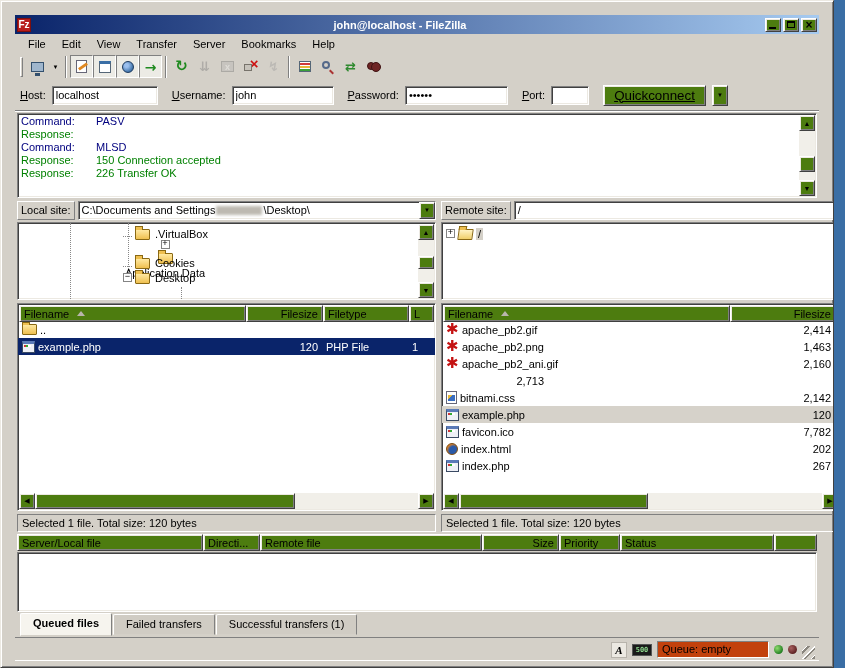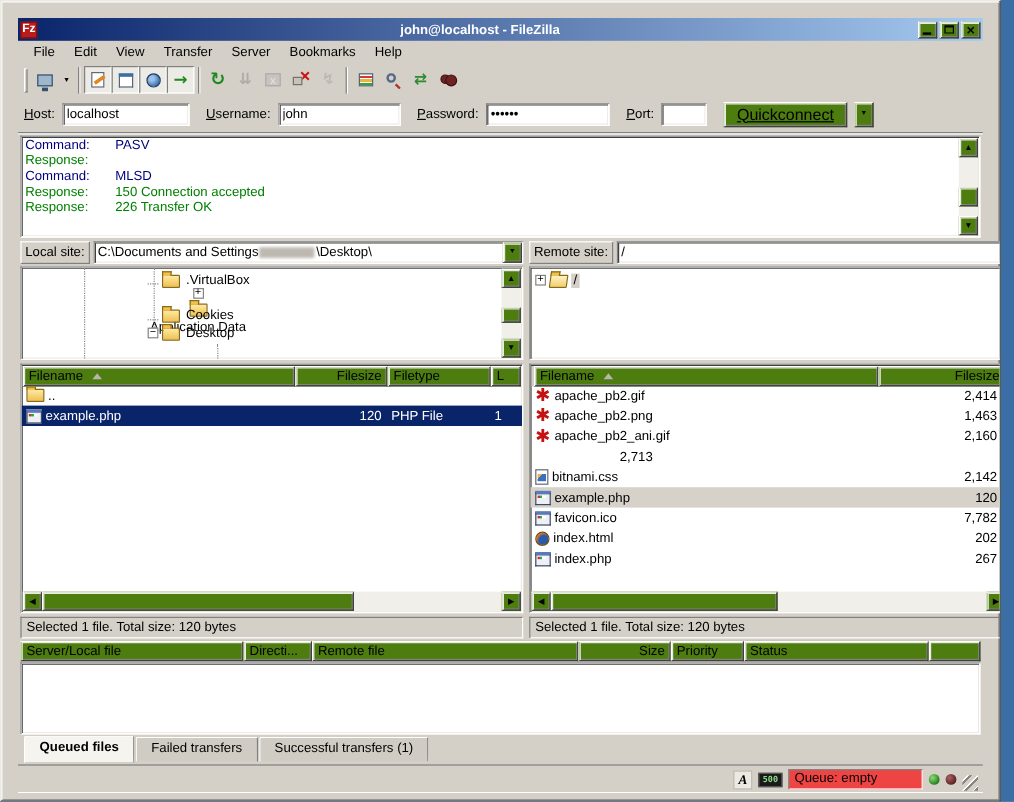--- a/index.html
+++ b/index.html
@@ -100,21 +100,21 @@
   .expander::before{ position:absolute; left:0; right:0; top:-1px; text-align:center; font:9px/9px "Liberation Mono",monospace;}
   .expander.plus::before{ content:"+";} .expander.minus::before{ content:"−";}
   .tspacer{ width:9px; height:9px; flex:none; border-bottom:1px dotted #888; align-self:flex-start; margin-top:3px;}
   .folder{ width:15px; height:11px; flex:none; background:linear-gradient(#ffe9a2,#efc050); border:1px solid #8a6914; border-radius:1px; position:relative; margin-top:1px;}
   .folder::before{ content:""; position:absolute; left:-1px; top:-4px; width:6px; height:3px; background:#efc050; border:1px solid #8a6914; border-bottom:none;}
   .folder.open{ transform:skewX(-8deg); background:linear-gradient(#fff3c4,#f0cf6a);}
   .tree-label{ white-space:nowrap; padding:0 2px;}
   .tree-label.sel{ background:#d4d0c8; }
 
   .listbox{ height:208px; position:relative; background:#fff; padding-top:17px; overflow:hidden;}
-  .lheader{ position:absolute; top:1px; left:1px; right:1px; height:17px; display:flex; background:#d4d0c8;justify-content:flex-end;}
+  .lheader{ position:absolute; top:1px; left:1px; right:1px; height:17px; display:flex; background:#d4d0c8;}
   .hcell{ height:17px; padding:1px 4px; display:flex; align-items:center; overflow:hidden; white-space:nowrap;}
   .hcell.num{ justify-content:flex-end;}
   .sortarrow{ width:0; height:0; border-left:4px solid transparent; border-right:4px solid transparent; border-bottom:5px solid #b9b5ad; margin-left:8px;}
   .lrow{ display:flex; height:17px; align-items:center; white-space:nowrap; overflow:hidden;}
   .cell{ padding:0 4px; overflow:hidden; display:flex; align-items:center; gap:3px; height:17px;}
   .cell.num{ justify-content:flex-end;}
   .lrow.selnavy{ background:#0a246a; color:#fff;}
   .lrow.selgray{ background:#d6d2ca;}
   .lc-name{width:227px;} .lc-size{width:77px;} .lc-type{width:86px;} .lc-mod{flex:1;}
   .rc-name{width:287px;} .rc-size{width:106px;}
@@ -140,21 +140,21 @@
   .qbody{ height:60px; background:#fff;}
   .qtabs{ height:23px; display:flex; align-items:flex-end; padding-left:3px; gap:1px;}
   .qtab{ padding:3px 12px 4px; background:#d0ccc4; border:1px solid; border-color:#fff #808080 #d4d0c8 #fff; border-radius:2px 2px 0 0;}
   .qtab.active{ background:#f6f4ee; font-weight:bold; padding-bottom:6px; margin-bottom:-1px;}
 
   
   .statusbar{ height:24px; margin-top:2px; border-top:1px solid #808080; box-shadow:0 -1px 0 #fff inset; display:flex; align-items:center; padding:2px 4px; gap:5px;}
   .sb-spacer{ flex:1;}
   .ind-ascii{ width:16px; height:16px; display:flex; align-items:center; justify-content:center; font:italic bold 11px/14px "Liberation Serif",serif; border:1px solid #b8b4ac; background:#ece9e2;}
   .ind-badge{ min-width:20px; height:12px; background:#1a1a1a; border:1px solid #555; color:#8fdc8f; font:bold 7px/10px "DejaVu Sans Mono",monospace; text-align:center; padding:0 1px;}
-  .queue-box{ width:112px; height:17px; border:1px solid; border-color:#808080 #fff #fff #808080; padding:1px 4px; background:#ef4444;}
+  .queue-box{ width:112px; height:17px; border:1px solid; border-color:#808080 #fff #fff #808080; padding:1px 4px; background:#c2410c;}
   .led{ width:9px; height:9px; border-radius:50%;}
   .led.green{ background:radial-gradient(circle at 35% 35%, #8fdc6f, #1d7a1d 75%);}
   .led.red{ background:radial-gradient(circle at 35% 35%, #a86060, #5a1f1f 75%);}
   .grip{ width:13px; height:13px; background:repeating-linear-gradient(135deg, transparent 0 3px, #fff 3px 4px, #8a867e 4px 6px); align-self:flex-end;}
 </style>
 </head>
 <body>
 
 <div class="window">
 

